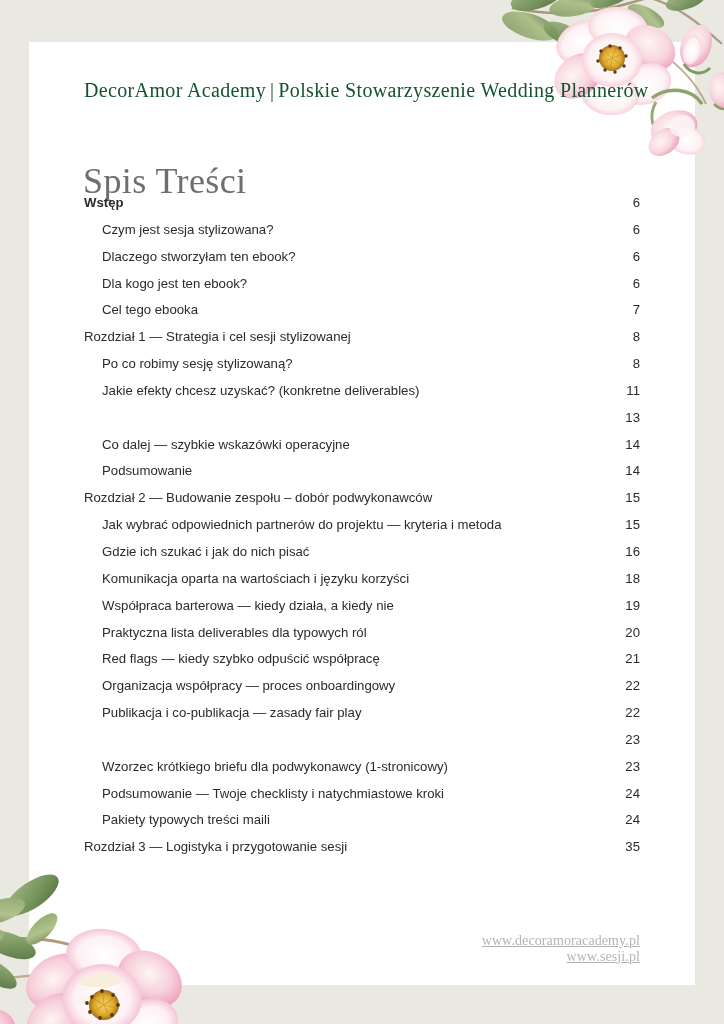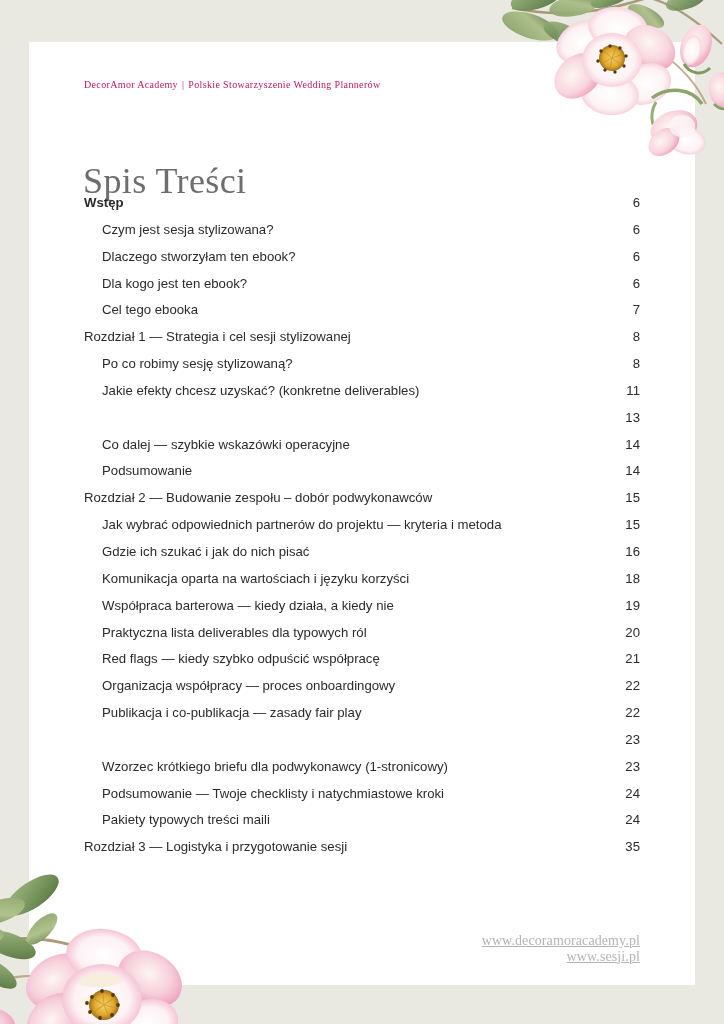--- a/index.html
+++ b/index.html
@@ -33,23 +33,23 @@
     height: 943px;
     background: #ffffff;
   }
 
   
   .doc-header {
     position: absolute;
     left: 84px;
     top: 79px;
     font-family: "Liberation Serif", serif;
-    font-size: 10px;
+    font-size: 20px;
     letter-spacing: 0.35px;
-    color: #be185d;
+    color: #14532d;
     white-space: nowrap;
   }
   .doc-header .sep { padding: 0 4px; }
 
   
   .page-title {
     position: absolute;
     left: 83px;
     top: 136px;
     font-family: "Liberation Serif", serif;

